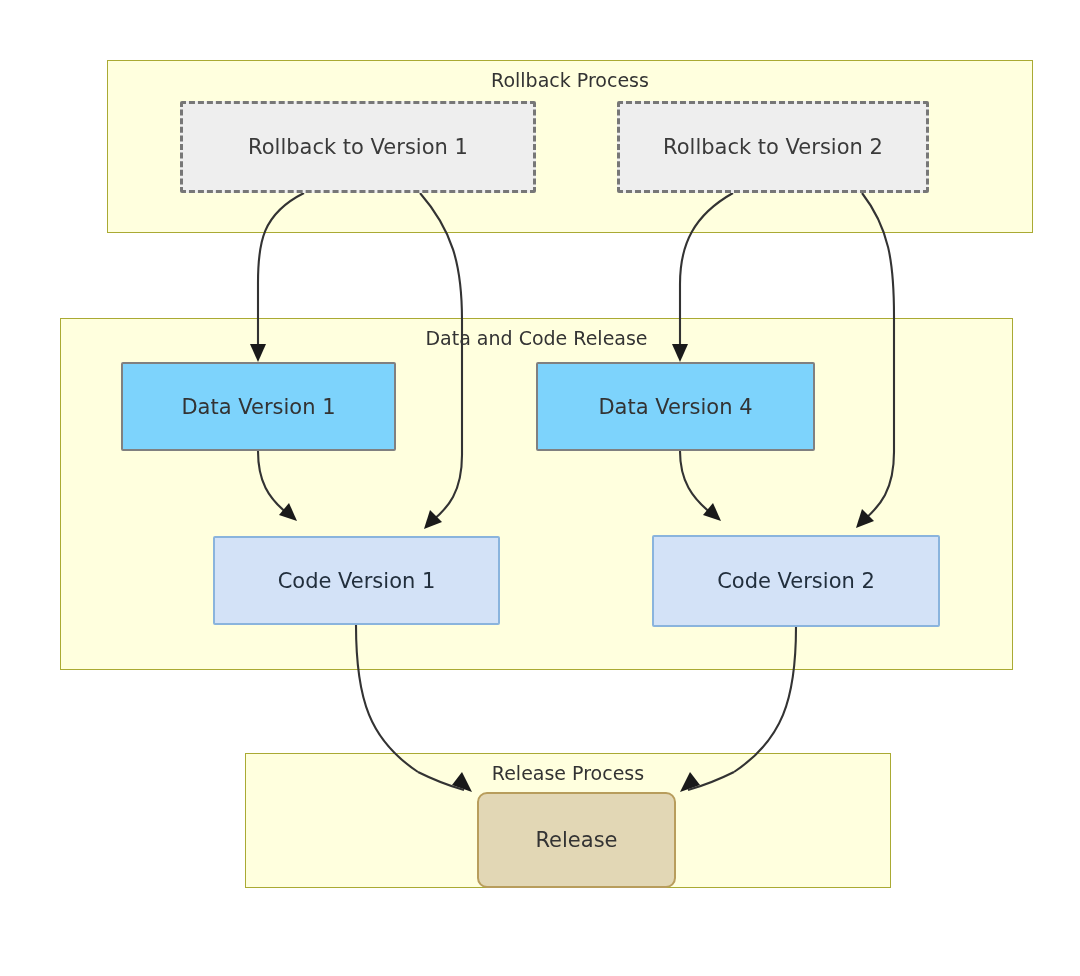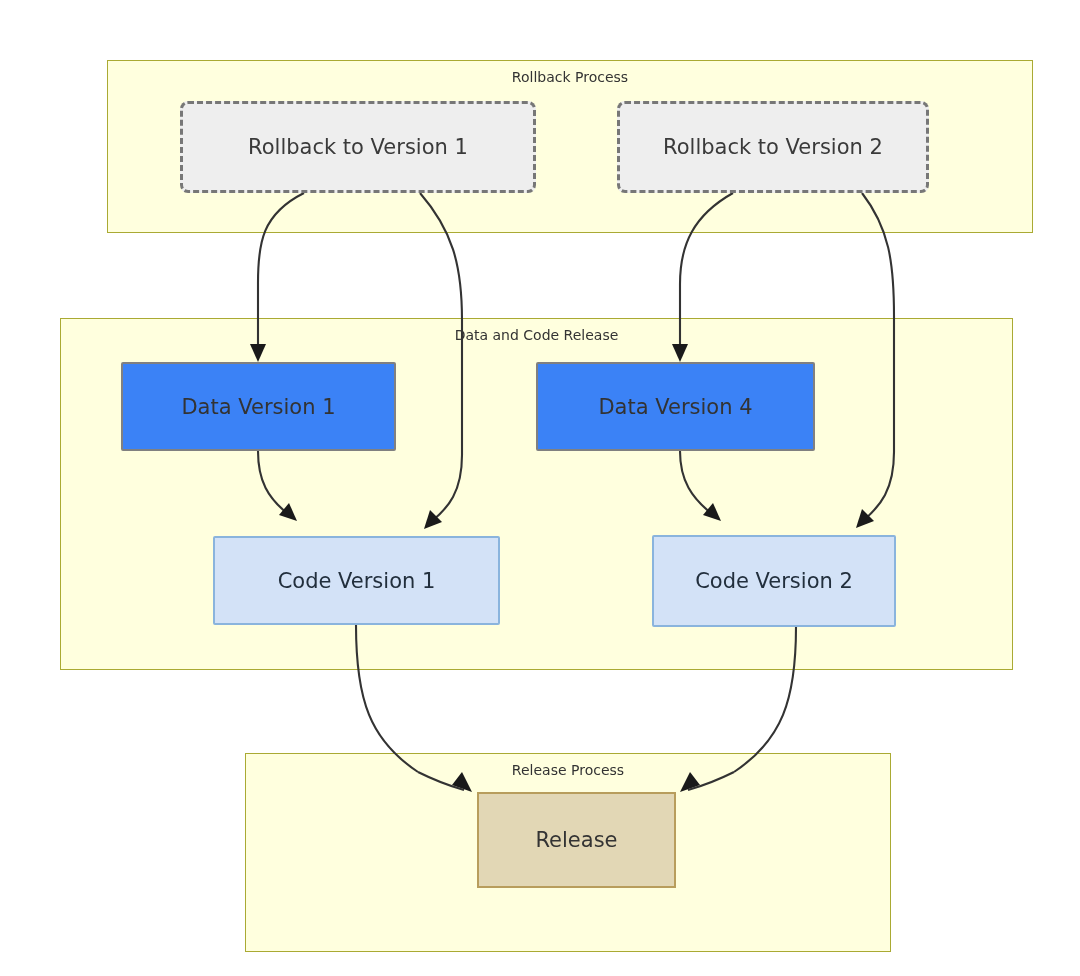--- a/index.html
+++ b/index.html
@@ -23,59 +23,59 @@
     background: #ffffde;
     border: 1.6px solid #aaaa33;
     box-sizing: border-box;
   }
   .subgraph-title {
     position: absolute;
     top: 8px;
     left: 0;
     right: 0;
     text-align: center;
-    font-size: 14px;
+    font-size: 19px;
     color: #333333;
     white-space: nowrap;
     line-height: 1.2;
   }
   
   .node {
     position: absolute;
     box-sizing: border-box;
     display: flex;
     align-items: center;
     justify-content: center;
     font-size: 21px;
     color: #333333;
     text-align: center;
     white-space: nowrap;
   }
   .node-rollback {
     background: #eeeeee;
     border: 3px dashed #777777;
-    border-radius: 8px;
+    border-radius: 2px;
     color: #3a3a3a;
   }
   .node-data {
-    background: #3b82f6;
+    background: #7dd3fc;
     border: 2.6px solid #808080;
     border-radius: 2px;
     color: #333333;
   }
   .node-code {
     background: #d3e2f7;
     border: 2.2px solid #8ab4dd;
     border-radius: 2px;
     color: #222f3d;
   }
   .node-release {
     background: #e2d7b5;
     border: 2.6px solid #b89d5c;
-    border-radius: 0;
+    border-radius: 10px;
     color: #333333;
   }
   
   #edges {
     position: absolute;
     left: 0;
     top: 0;
     width: 1080px;
     height: 976px;
     pointer-events: none;
@@ -96,21 +96,21 @@
 <div id="canvas">
 
   <div class="subgraph" style="left:107px; top:60px; width:926px; height:173px;">
     <div class="subgraph-title">Rollback Process</div>
   </div>
 
   <div class="subgraph" style="left:60px; top:318px; width:953px; height:352px;">
     <div class="subgraph-title">Data and Code Release</div>
   </div>
 
-  <div class="subgraph" style="left:245px; top:753px; width:646px; height:199px;">
+  <div class="subgraph" style="left:245px; top:753px; width:646px; height:135px;">
     <div class="subgraph-title">Release Process</div>
   </div>
 
   <svg id="edges" viewBox="0 0 1080 976" xmlns="http://www.w3.org/2000/svg">
 
     <path class="edge-path" d="M 304,193 C 262,214 258,243 258,283 L 258,352"></path>
     <polygon class="arrow-head" points="258,362 250,344 266,344"></polygon>
 
     <path class="edge-path" d="M 420,193 C 452,230 462,264 462,320 L 462,455 C 462,492 448,508 432,521"></path>
     <polygon class="arrow-head" points="424,529 430,510 442,522"></polygon>
@@ -149,21 +149,21 @@
   </div>
 
   <div class="node node-data" style="left:536px; top:362px; width:279px; height:89px;">
     <span>Data Version 4</span>
   </div>
 
   <div class="node node-code" style="left:213px; top:536px; width:287px; height:89px;">
     <span>Code Version 1</span>
   </div>
 
-  <div class="node node-code" style="left:652px; top:535px; width:244px; height:92px;">
+  <div class="node node-code" style="left:652px; top:535px; width:288px; height:92px;">
     <span>Code Version 2</span>
   </div>
 
   <div class="node node-release" style="left:477px; top:792px; width:199px; height:96px;">
     <span>Release</span>
   </div>
 
 </div>
 
 </body></html>

